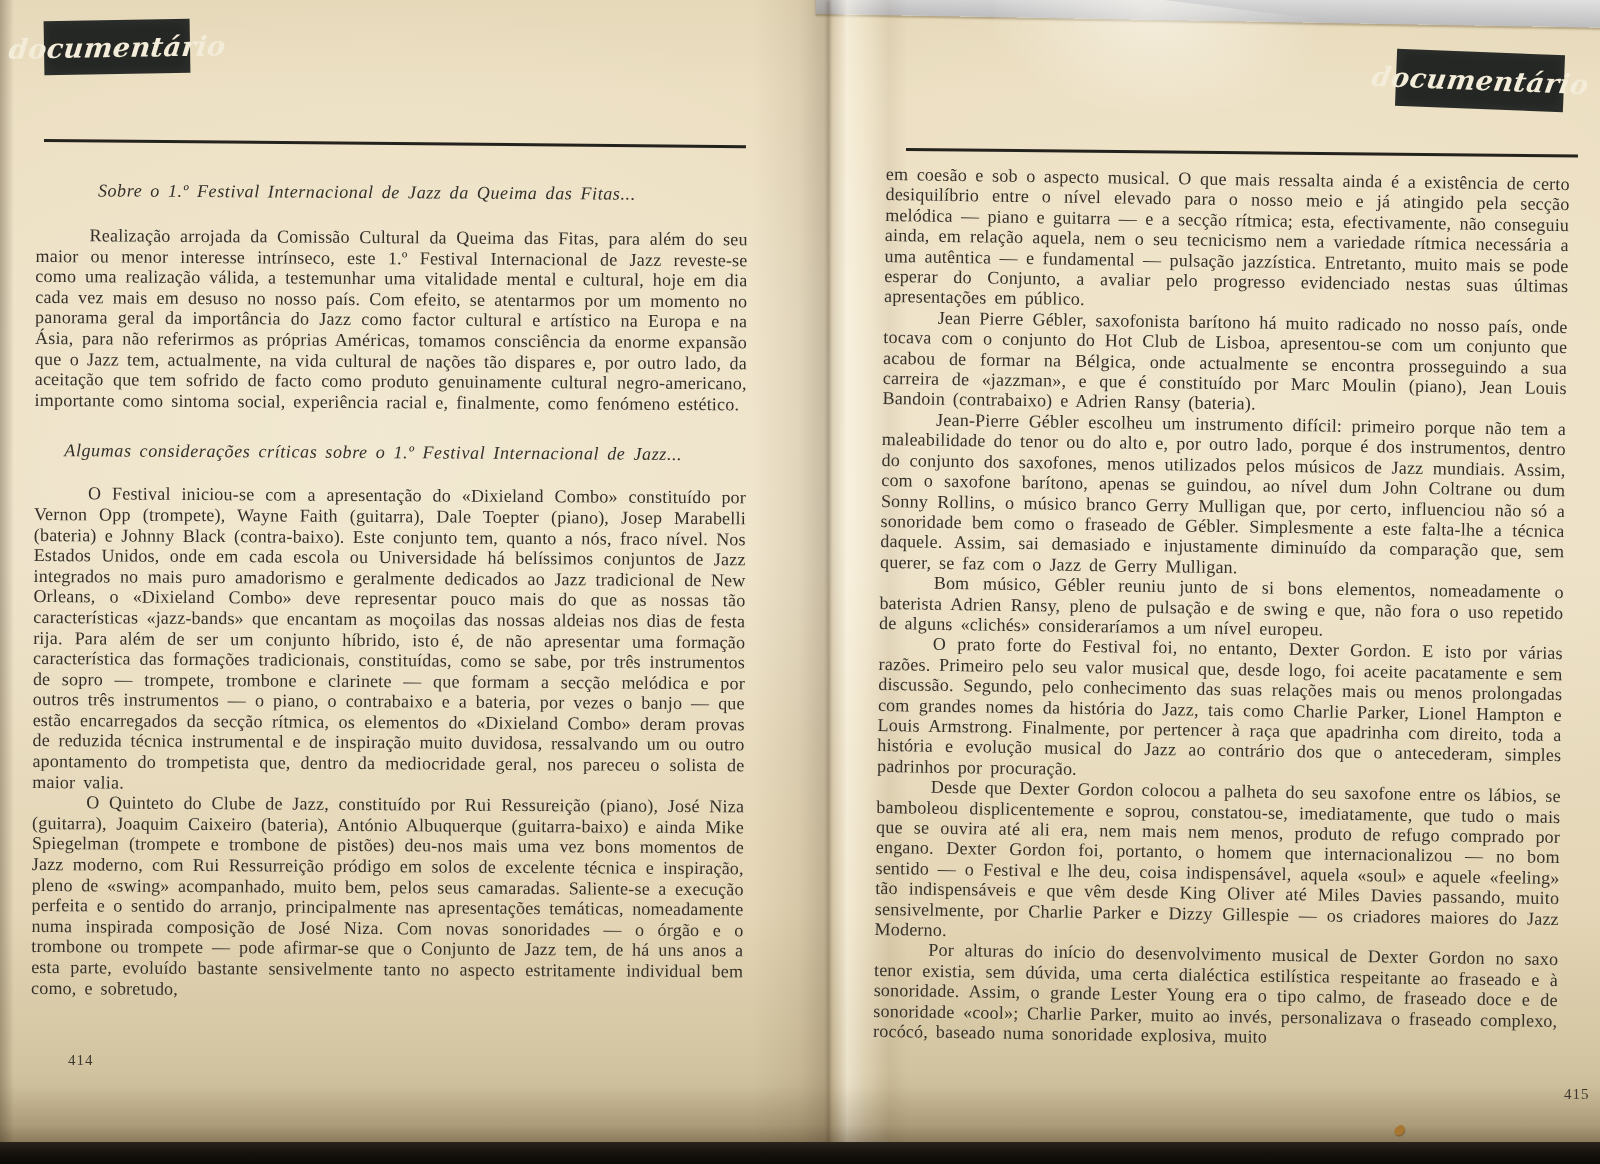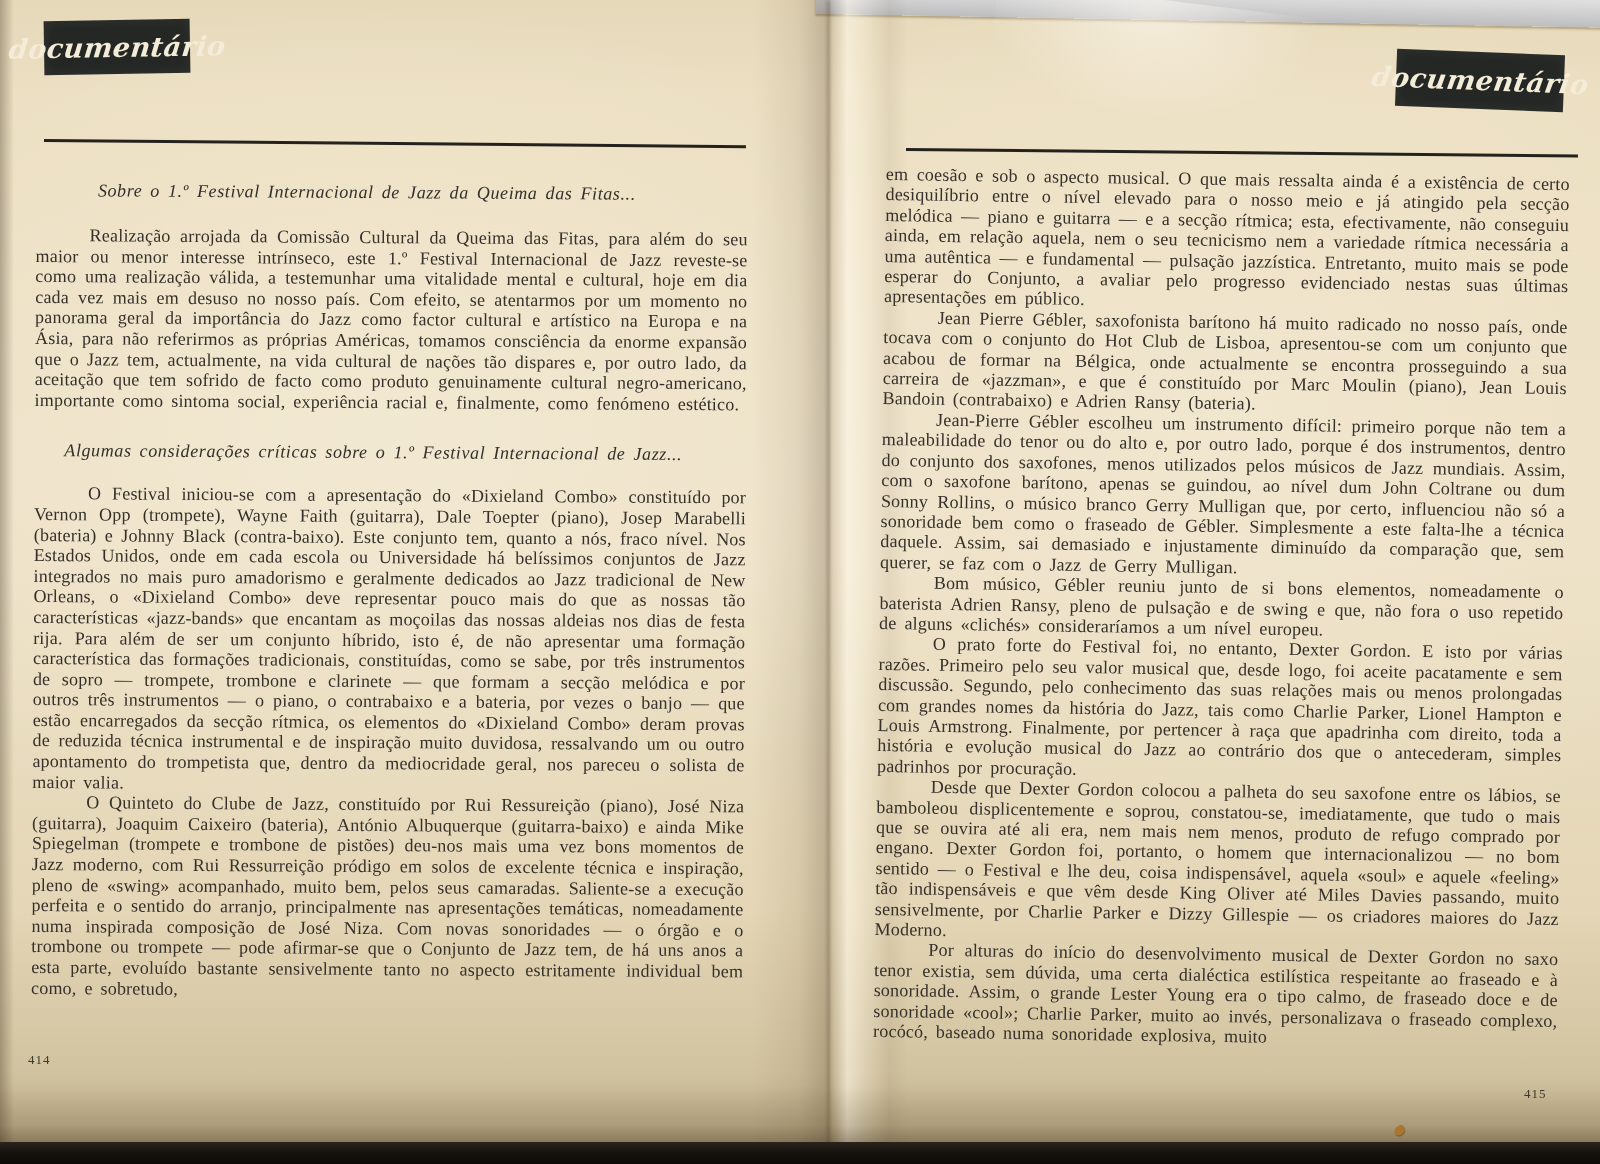--- a/index.html
+++ b/index.html
@@ -57,21 +57,21 @@
   .text-col p { margin:0; text-align:justify; font-size:18px; line-height:20.6px;
     word-spacing:3.2px; letter-spacing:0.2px; }
   .text-right p { line-height:20.4px; }
   .indent { text-indent:54px; }
   .heading { font-style:italic; font-weight:normal; font-size:18px; letter-spacing:0.6px;
     word-spacing:3px; color:#33302a; }
   .h-first  { margin:2px 0 24px 62px; }
   .h-second { margin:30px 0 22px 30px; }
 
   
-  .pagenum { position:absolute; font-size:13px; letter-spacing:1px; color:#3c372e; }
+  .pagenum { position:absolute; font-size:15px; letter-spacing:1px; color:#3c372e;margin-left:40px; }
   .pn-left  { left:28px;  top:1052px; }
   .pn-right { left:1524px; top:1086px; }
 </style>
 </head>
 <body>
 
 <div class="scan">
 
   <div class="top-sliver"></div>
   <div class="corner-crease"></div>

